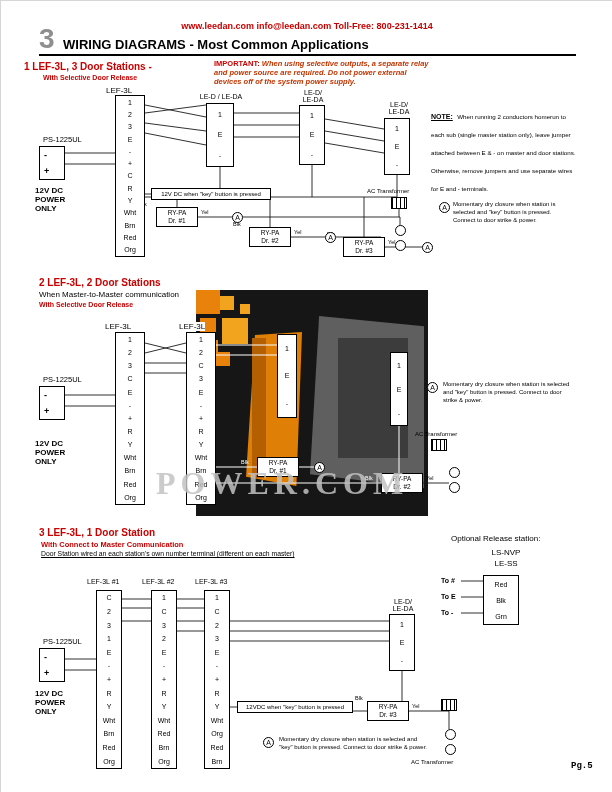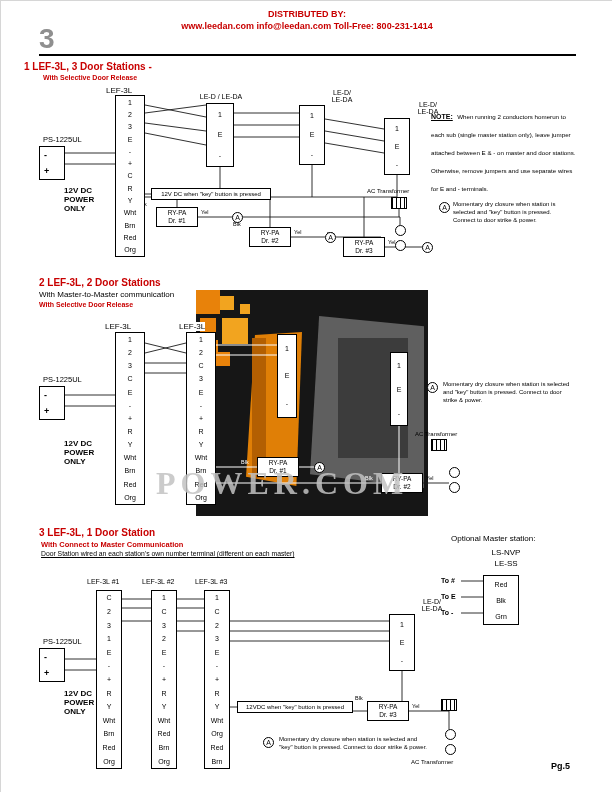--- a/index.html
+++ b/index.html
@@ -4,21 +4,21 @@
 <style>
   html,body{margin:0;padding:0;background:#eee;}
   .page{position:relative;width:612px;height:792px;margin:0 auto;background:#fff;
         border:1px solid #d6d6d6;font-family:"Liberation Sans",sans-serif;color:#000;overflow:hidden;}
   .abs{position:absolute;box-sizing:border-box;}
   .red{color:#c80000;}
   .orange{color:#c03500;}
   .b{font-weight:bold;}
   .i{font-style:italic;}
   .c{text-align:center;}
-  .pre{white-space:pre-line;margin-left:29px;}
+  .pre{white-space:pre-line;}
   .u{text-decoration:underline;}
   .box{border:1px solid #000;background:#fff;z-index:2;box-sizing:border-box;}
   .termcol{display:flex;flex-direction:column;justify-content:space-around;align-items:center;
            width:100%;height:100%;font-size:7px;line-height:1;}
   .relay{display:flex;flex-direction:column;justify-content:center;align-items:center;
          font-size:6.5px;line-height:1.2;}
   .acirc{width:11px;height:11px;border:1px solid #000;border-radius:50%;background:#fff;
          font-size:7px;display:flex;align-items:center;justify-content:center;z-index:3;}
   .screws{display:flex;flex-direction:column;gap:4px;z-index:3;}
   .screw{width:9px;height:9px;border:1px solid #000;border-radius:50%;background:#fff;}
@@ -77,27 +77,31 @@
         M121 620 H388 M176 630 H388 M229 640 H388
         M401 670 V700
         M229 706 H236 M352 710 H366 M408 710 H448 M448 710 V728
         M460 580 H482 M460 596 H482 M460 612 H482"></path>
     </g>
     <g stroke="#fff" stroke-width="1" fill="none">
       <path d="M215 344 H276 M215 354 H276 M215 466 H256 M298 466 H313 M215 482 H380 M398 420 V472"></path>
     </g>
   </svg>
 
-  <div class="abs red b t9 c" style="left:0;right:0;top:8px;">DISTRIBUTED BY:</div>
   <div class="abs red b t9 c" style="left:0;right:0;top:20px;">www.leedan.com    info@leedan.com    Toll-Free: 800-231-1414</div>
   <div class="abs chapnum" style="left:38px;top:24px;">3</div>
+  <div class="abs b t13" style="left:62px;top:36px;">WIRING DIAGRAMS - Most Common Applications</div>
   <div class="abs hline" style="left:38px;top:53px;width:537px;height:2px;"></div>
 
   <div class="abs red b t10" style="left:23px;top:60px;">1 LEF-3L, 3 Door Stations -</div>
   <div class="abs red b t7" style="left:42px;top:73px;">With Selective Door Release</div>
+  <div class="abs t75 i b orange" style="left:213px;top:58px;width:220px;">
+    <span class="red" style="font-style:normal;">IMPORTANT:</span>
+    <span>When using selective outputs, a separate relay and power source are required. Do not power external devices off of the system power supply.</span>
+  </div>
 
   <div class="abs t8" style="left:105px;top:85px;">LEF-3L</div>
   <div class="abs box" style="left:114px;top:94px;width:30px;height:162px;">
     <div class="termcol">
         <div>1</div>
         <div>2</div>
         <div>3</div>
         <div>E</div>
         <div>-</div>
         <div>+</div>
@@ -182,21 +186,21 @@
   <div class="abs xfmr" style="left:390px;top:196px;"></div>
   <div class="abs screws" style="left:394px;top:224px;">
     <div class="screw"></div>
     <div class="screw"></div>
   </div>
 
   <div class="abs acirc" style="left:438px;top:201px;">A</div>
   <div class="abs mnote" style="left:452px;top:200px;width:122px;">Momentary dry closure when station is selected and "key" button is pressed. Connect to door strike &amp; power.</div>
 
   <div class="abs red b t10" style="left:38px;top:276px;">2 LEF-3L, 2 Door Stations</div>
-  <div class="abs t8" style="left:38px;top:289px;">With Master-to-Master communication</div>
+  <div class="abs t8" style="left:38px;top:289px;">When Master-to-Master communication</div>
   <div class="abs red b t7" style="left:38px;top:300px;">With Selective Door Release</div>
 
   <div class="abs photo" style="left:195px;top:289px;width:232px;height:226px;">
     <div class="px" style="left:0;top:0;width:24px;height:24px;"></div>
     <div class="px2" style="left:24px;top:6px;width:14px;height:14px;"></div>
     <div class="px" style="left:4px;top:28px;width:16px;height:16px;"></div>
     <div class="px2" style="left:26px;top:28px;width:26px;height:26px;"></div>
     <div class="px" style="left:10px;top:50px;width:12px;height:12px;"></div>
     <div class="px2" style="left:44px;top:14px;width:10px;height:10px;"></div>
     <div class="px" style="left:20px;top:62px;width:14px;height:14px;"></div>
@@ -290,21 +294,21 @@
     <div class="screw"></div>
     <div class="screw"></div>
   </div>
 
   <div class="abs wm" style="left:155px;top:464px;">POWER.COM</div>
 
   <div class="abs red b t10" style="left:38px;top:526px;">3 LEF-3L, 1 Door Station</div>
   <div class="abs red b t75" style="left:40px;top:539px;">With Connect to Master Communication</div>
   <div class="abs u" style="left:40px;top:549px;font-size:6.8px;">Door Station wired an each station's own number terminal (different on each master)</div>
 
-  <div class="abs t8" style="left:450px;top:533px;">Optional Master station:</div>
+  <div class="abs t8" style="left:450px;top:533px;">Optional Release station:</div>
   <div class="abs t8 c" style="left:470px;top:547px;width:70px;">LS-NVP</div>
   <div class="abs t8 c" style="left:470px;top:558px;width:70px;">LE-SS</div>
   <div class="abs b t7" style="left:440px;top:576px;">To #</div>
   <div class="abs b t7" style="left:440px;top:592px;">To E</div>
   <div class="abs b t7" style="left:440px;top:608px;">To -</div>
   <div class="abs box" style="left:482px;top:574px;width:36px;height:50px;display:flex;flex-direction:column;justify-content:space-around;align-items:center;font-size:7px;">
     <div>Red</div>
     <div>Blk</div>
     <div>Grn</div>
   </div>
@@ -394,15 +398,15 @@
   <div class="abs xfmr" style="left:440px;top:698px;"></div>
   <div class="abs screws" style="left:444px;top:728px;">
     <div class="screw"></div>
     <div class="screw"></div>
   </div>
   <div class="abs t6" style="left:410px;top:758px;">AC Transformer</div>
 
   <div class="abs acirc" style="left:262px;top:736px;">A</div>
   <div class="abs mnote" style="left:278px;top:735px;width:150px;">Momentary dry closure when station is selected and "key" button is pressed. Connect to door strike &amp; power.</div>
 
-  <div class="abs b t9" style="left:550px;top:760px;">Pg.5</div>
+  <div class="abs b t9" style="left:570px;top:760px;font-family:Liberation Mono, monospace;">Pg.5</div>
 
 </div>
 
 </body></html>

